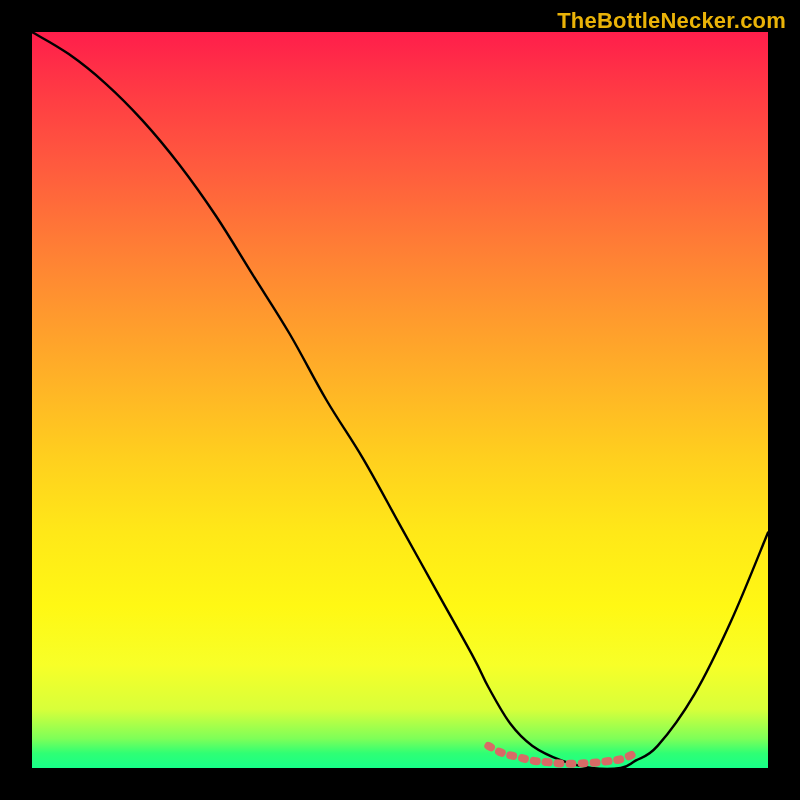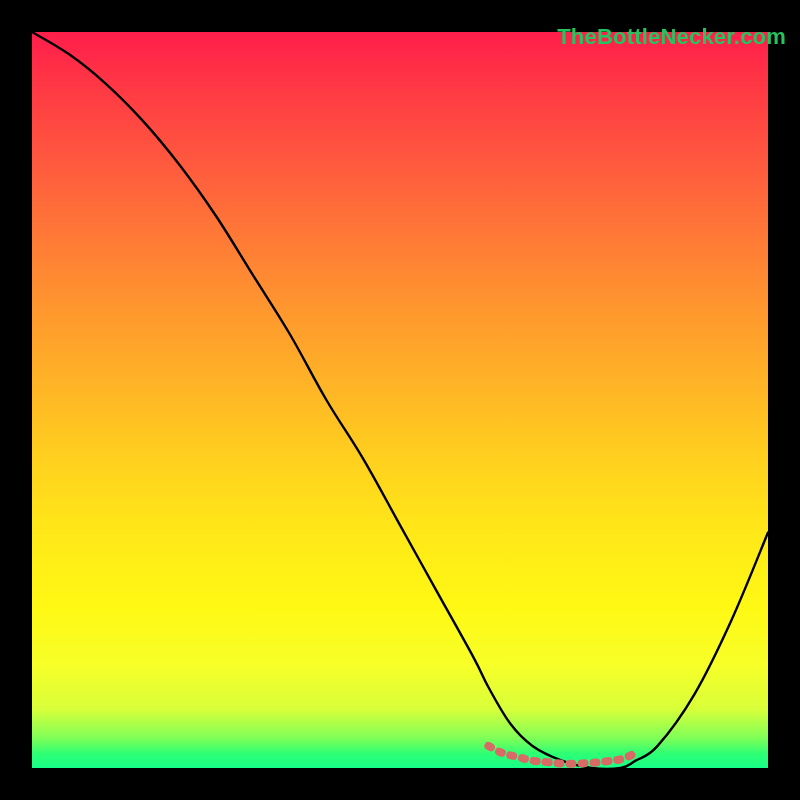--- a/index.html
+++ b/index.html
@@ -5,23 +5,23 @@
   * { margin: 0; padding: 0; box-sizing: border-box; }
   html, body { width: 800px; height: 800px; background: #000; overflow: hidden; }
   .container {
     position: relative;
     width: 800px;
     height: 800px;
     background: #000;
   }
   .watermark {
     position: absolute;
-    top: 24px;
+    top: 8px;
     right: 14px;
-    color: #22c55e;
+    color: #eab308;
     font-family: Arial, Helvetica, sans-serif;
     font-size: 22px;
     font-weight: bold;
     letter-spacing: 0.2px;
     z-index: 5;
   }
   .plot-area {
     position: absolute;
     left: 32px;
     top: 32px;

